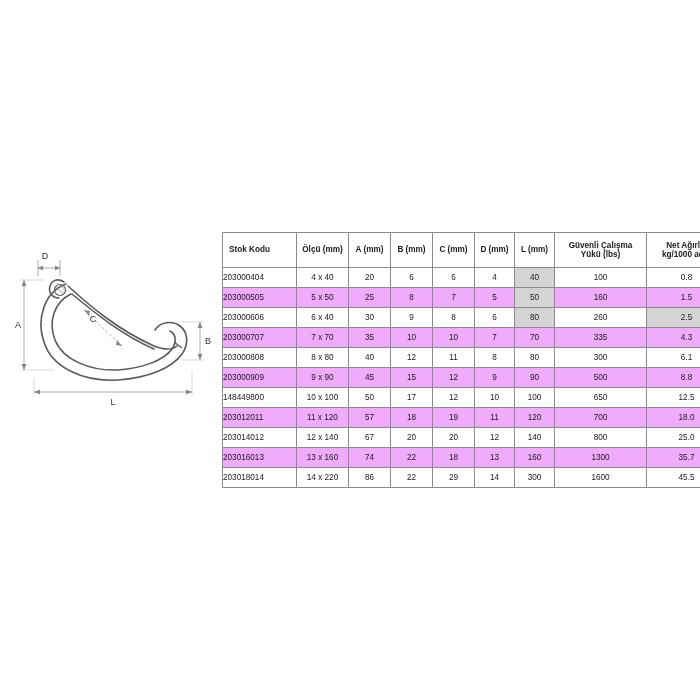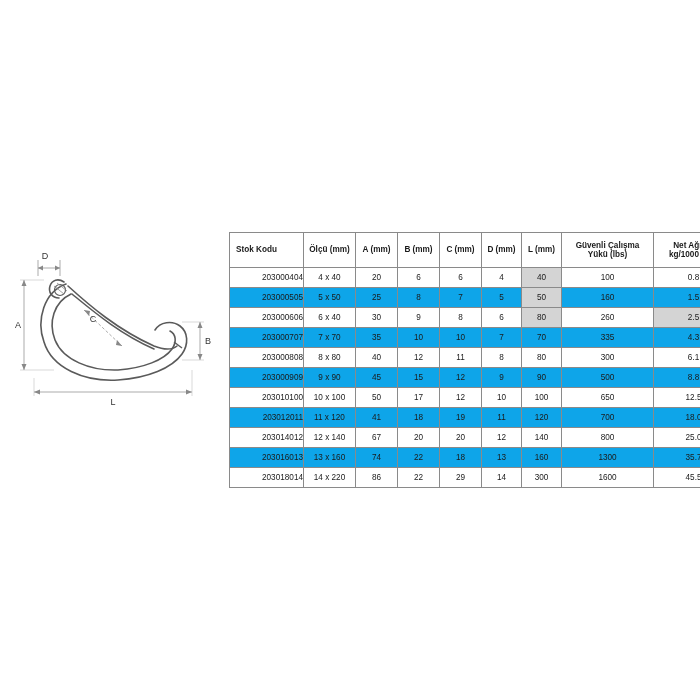--- a/index.html
+++ b/index.html
@@ -27,21 +27,21 @@
     width: 200px;
     height: 160px;
   }
   .drawing svg {
     display: block;
   }
 
   
   .spec-table-wrap {
     position: absolute;
-    left: 229px;
+    left: 222px;
     top: 232px;
     width: 464px;
   }
   table.spec {
     border-collapse: collapse;
     width: 464px;
     table-layout: fixed;
     font-size: 8.2px;
     color: #1a1a1a;
   }
@@ -58,25 +58,24 @@
     height: 34px;
     font-weight: bold;
     font-size: 8.2px;
     background: #ffffff;
   }
   table.spec thead th.left {
     text-align: left;
     padding-left: 6px;
   }
   table.spec tbody td.code {
-    text-align: right;
-    padding-left: 6px;
+    text-align: left;
   }
   tbody tr.alt td {
-    background: #0ea5e9;
+    background: #f0abfc;
   }
   tbody tr td {
     background: #ffffff;
   }
   .hl {
     background: #d4d4d4 !important;
   }
 
   
   col.c-code { width: 74px; }
@@ -266,34 +265,34 @@
             <td>9 x 90</td>
             <td>45</td>
             <td>15</td>
             <td>12</td>
             <td>9</td>
             <td>90</td>
             <td>500</td>
             <td>8.8</td>
           </tr>
           <tr>
-            <td class="code">203010100</td>
+            <td class="code">148449800</td>
             <td>10 x 100</td>
             <td>50</td>
             <td>17</td>
             <td>12</td>
             <td>10</td>
             <td>100</td>
             <td>650</td>
             <td>12.5</td>
           </tr>
           <tr class="alt">
             <td class="code">203012011</td>
             <td>11 x 120</td>
-            <td>41</td>
+            <td>57</td>
             <td>18</td>
             <td>19</td>
             <td>11</td>
             <td>120</td>
             <td>700</td>
             <td>18.0</td>
           </tr>
           <tr>
             <td class="code">203014012</td>
             <td>12 x 140</td>

